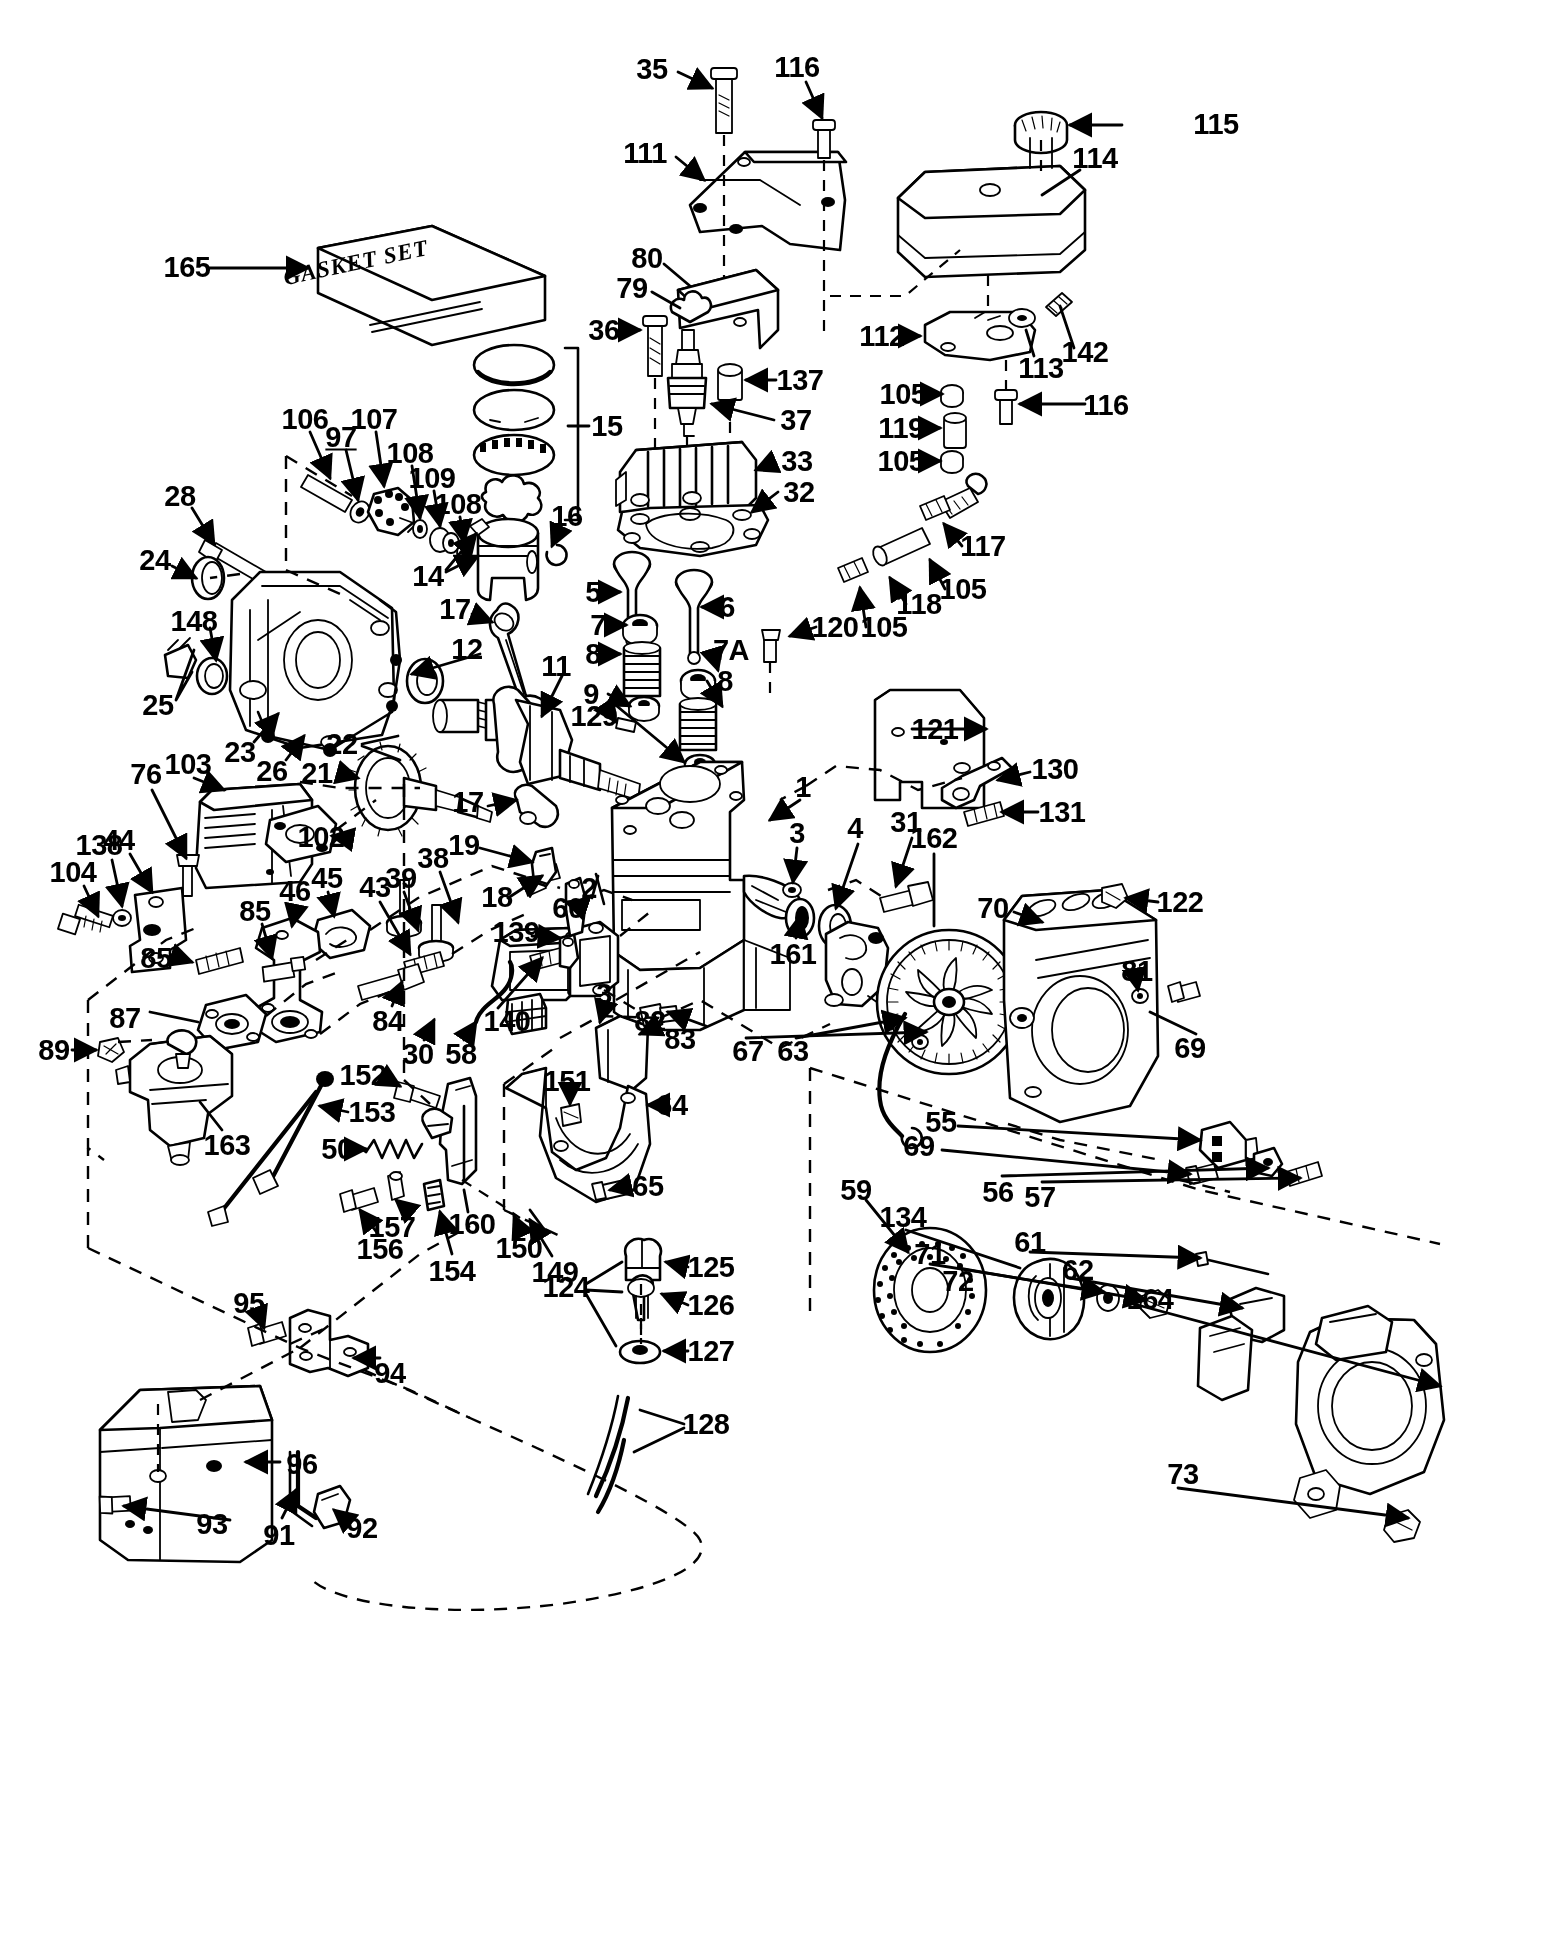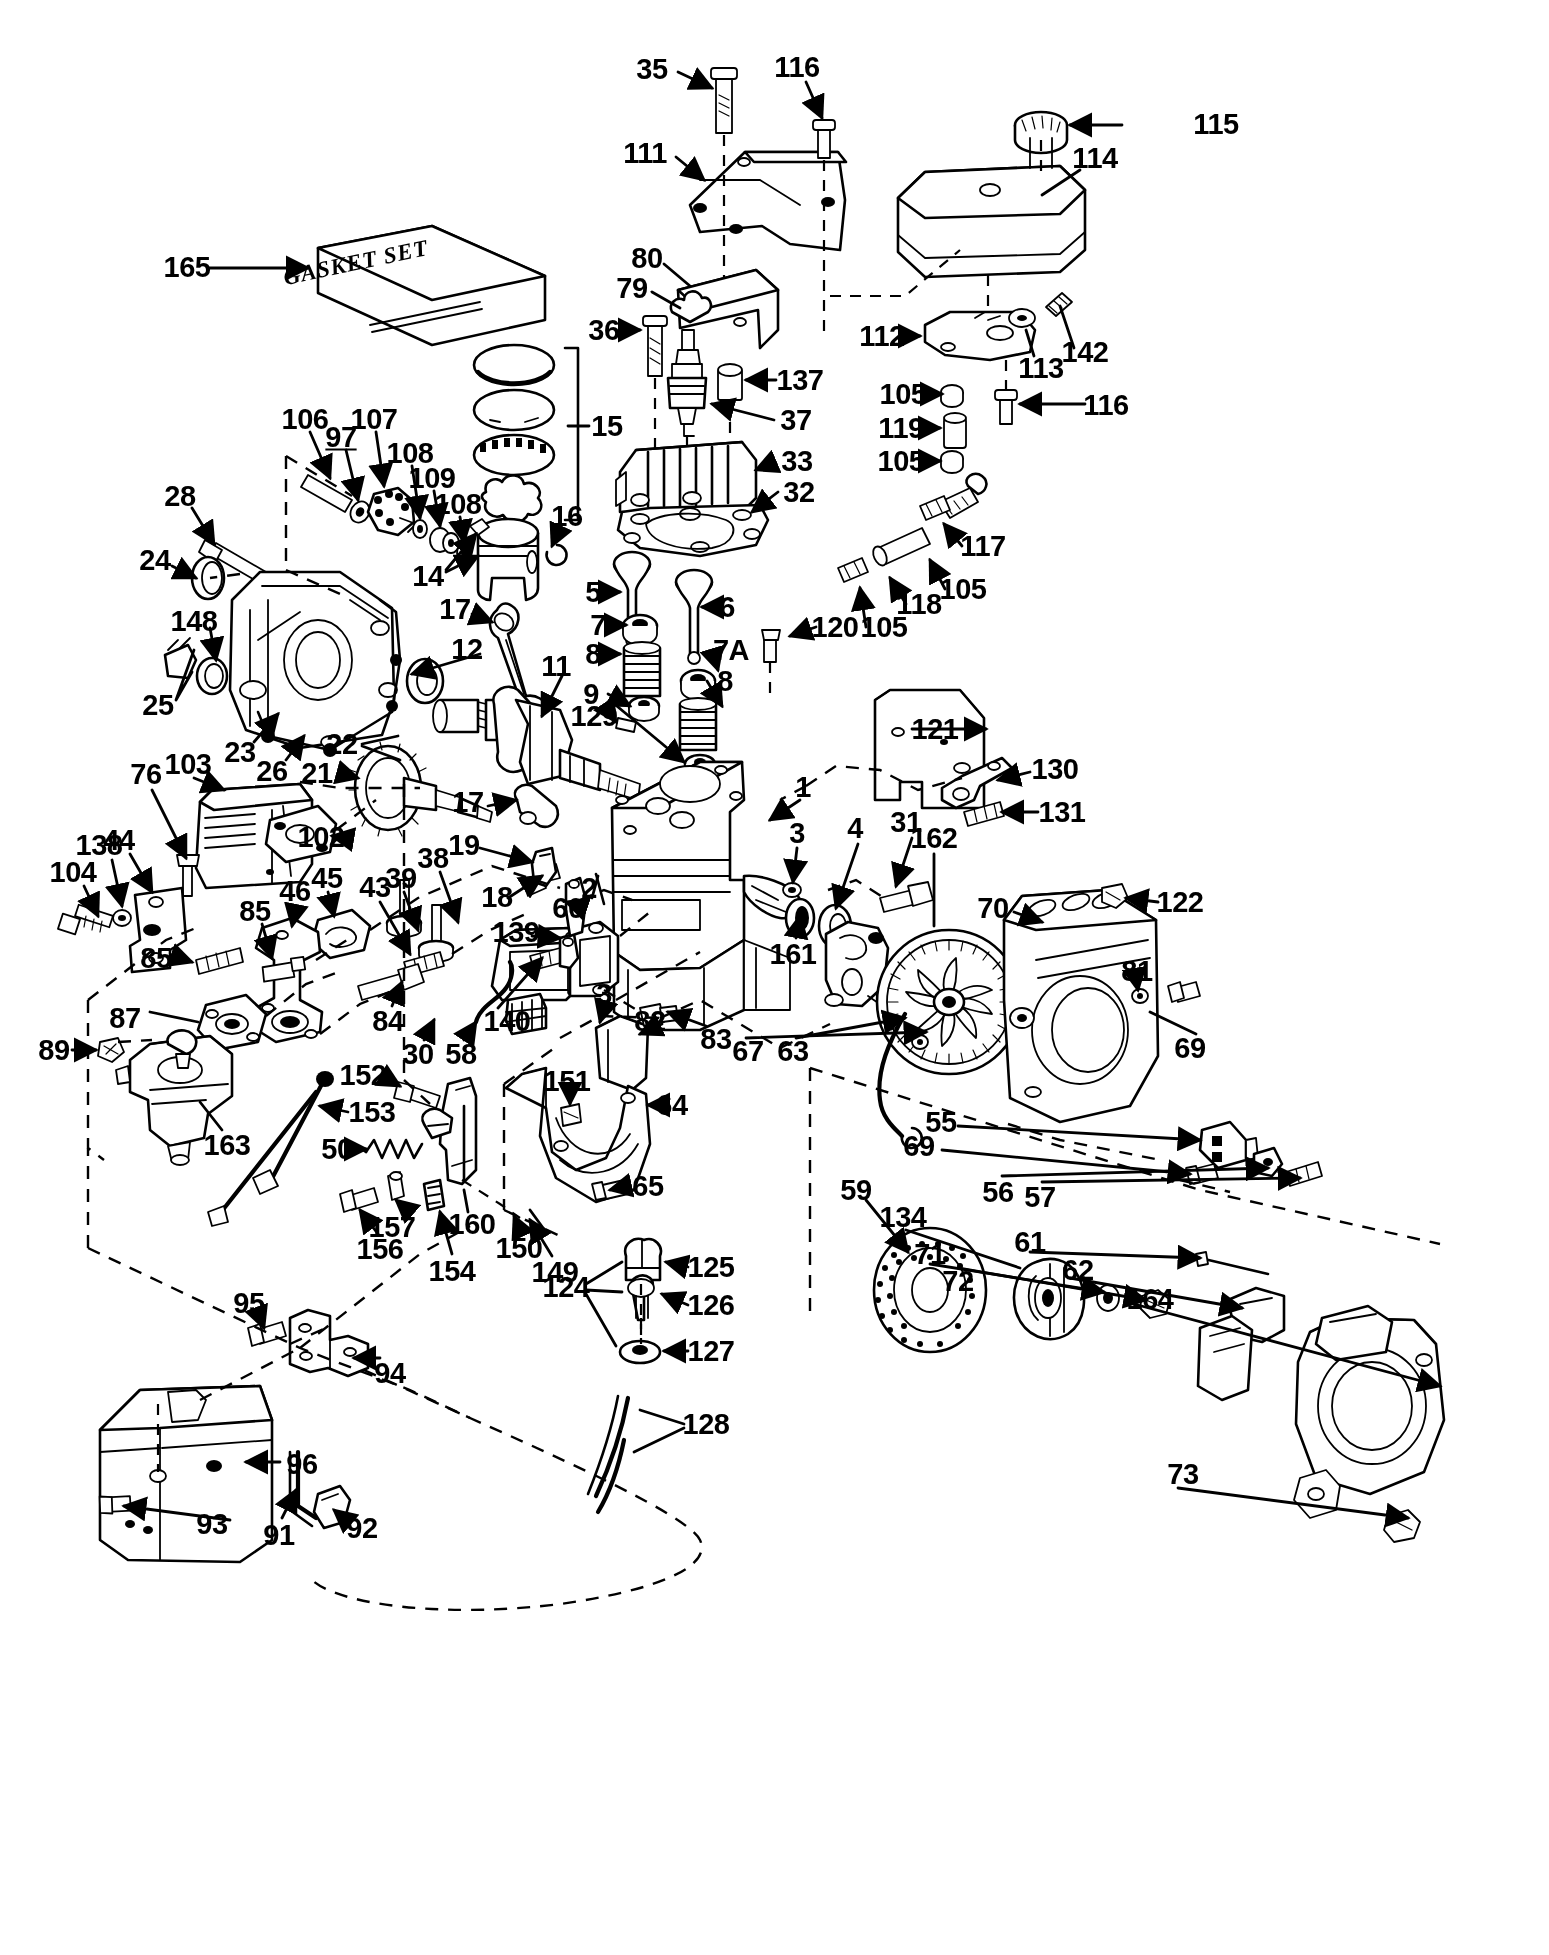--- a/index.html
+++ b/index.html
@@ -1118,21 +1118,21 @@
       <div class="cal" style="left: 1137px; top: 971px;">81</div>
       <div class="cal" style="left: 156px; top: 958px;">85</div>
       <div class="cal" style="left: 388px; top: 1021px;">84</div>
       <div class="cal" style="left: 604px; top: 994px;">3</div>
       <div class="cal" style="left: 125px; top: 1018px;">87</div>
       <div class="cal" style="left: 418px; top: 1054px;">30</div>
       <div class="cal" style="left: 461px; top: 1054px;">58</div>
       <div class="cal" style="left: 507px; top: 1021px;">140</div>
       <div class="cal" style="left: 1190px; top: 1048px;">69</div>
       <div class="cal" style="left: 650px; top: 1021px;">82</div>
-      <div class="cal" style="left: 716px; top: 1039px;">83</div>
+      <div class="cal" style="left: 680px; top: 1039px;">83</div>
       <div class="cal" style="left: 748px; top: 1051px;">67</div>
       <div class="cal" style="left: 793px; top: 1051px;">63</div>
       <div class="cal" style="left: 54px; top: 1050px;">89</div>
       <div class="cal" style="left: 567px; top: 1081px;">151</div>
       <div class="cal" style="left: 363px; top: 1075px;">152</div>
       <div class="cal" style="left: 672px; top: 1105px;">64</div>
       <div class="cal" style="left: 941px; top: 1122px;">55</div>
       <div class="cal" style="left: 372px; top: 1112px;">153</div>
       <div class="cal" style="left: 919px; top: 1146px;">69</div>
       <div class="cal" style="left: 227px; top: 1145px;">163</div>

